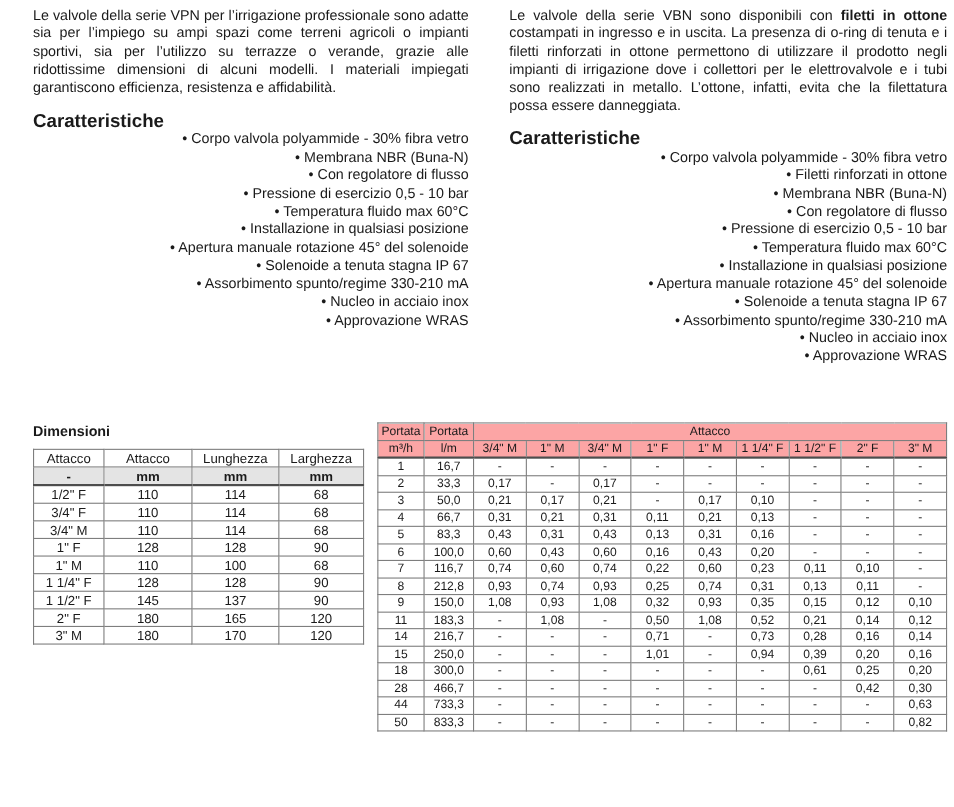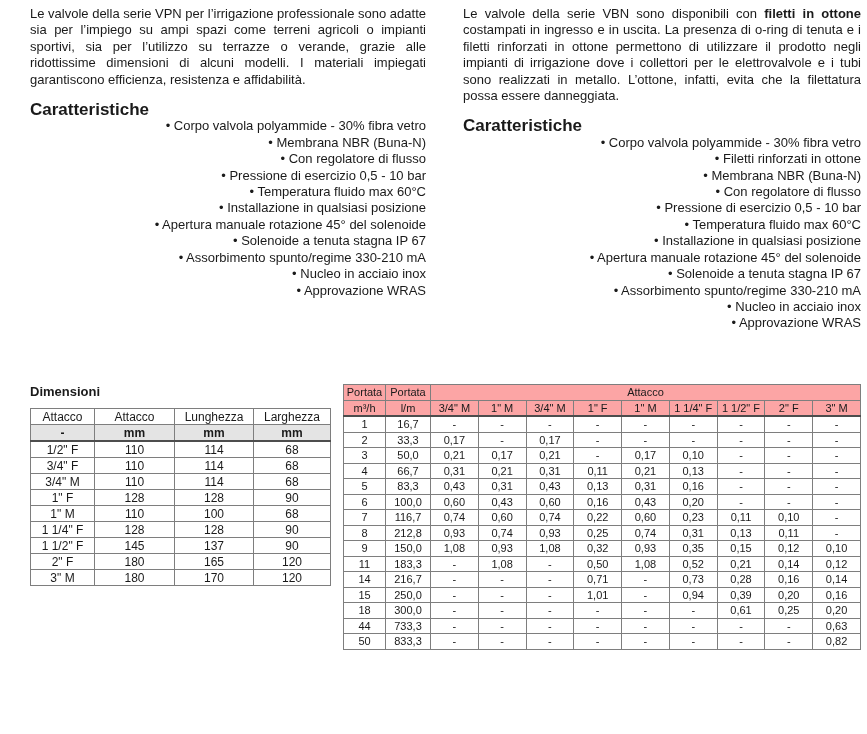--- a/index.html
+++ b/index.html
@@ -359,20 +359,33 @@
             <td>-</td>
             <td>-</td>
             <td>-</td>
             <td>-</td>
             <td>-</td>
             <td>0,61</td>
             <td>0,25</td>
             <td>0,20</td>
           </tr>
           <tr>
+            <td>28</td>
+            <td>466,7</td>
+            <td>-</td>
+            <td>-</td>
+            <td>-</td>
+            <td>-</td>
+            <td>-</td>
+            <td>-</td>
+            <td>-</td>
+            <td>0,42</td>
+            <td>0,30</td>
+          </tr>
+          <tr>
             <td>44</td>
             <td>733,3</td>
             <td>-</td>
             <td>-</td>
             <td>-</td>
             <td>-</td>
             <td>-</td>
             <td>-</td>
             <td>-</td>
             <td>-</td>

